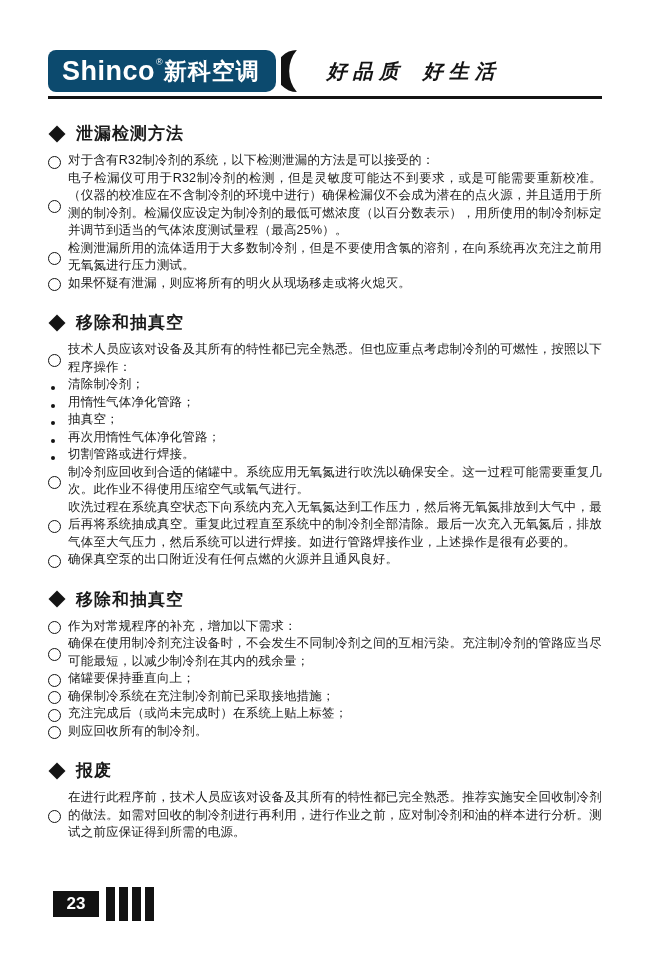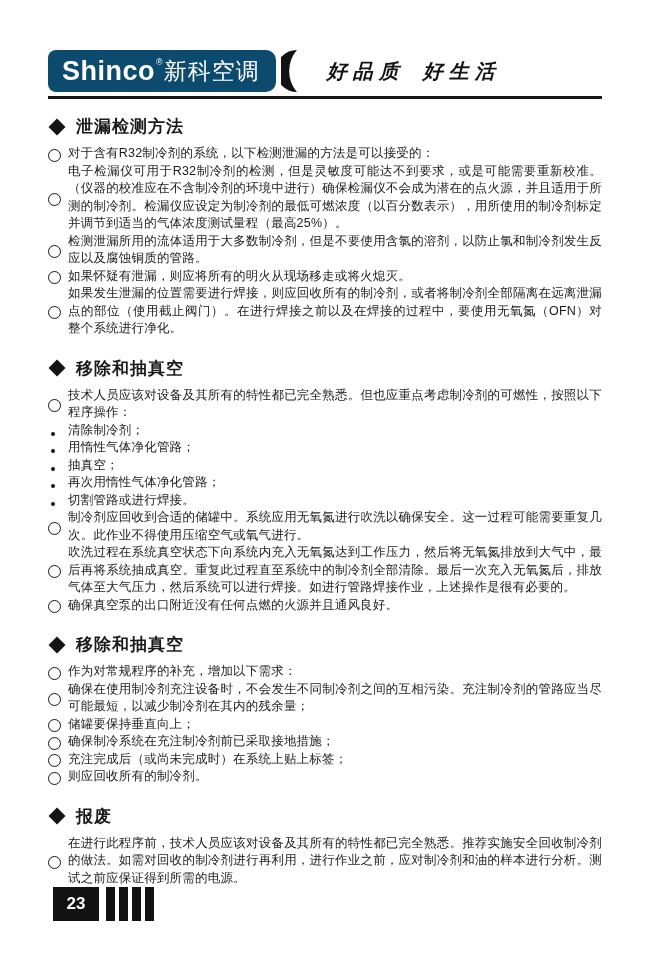--- a/index.html
+++ b/index.html
@@ -17,33 +17,33 @@
   .brand-row { display:flex; align-items:center; height:42px; }
   .brand-banner {
     background:#0c4a6e; color:#ffffff;
     height:42px; padding:0 16px 0 14px;
     border-radius:8px 10px 10px 8px;
     display:flex; align-items:center;
     white-space:nowrap;
   }
   .brand-en { font-size:27px; font-weight:bold; letter-spacing:0.5px; }
   .brand-reg { font-size:9px; vertical-align:top; position:relative; top:-9px; margin:0 1px 0 1px; }
-  .brand-cn { font-size:23px; font-weight:normal; letter-spacing:1px; }
+  .brand-cn { font-size:23px; font-weight:bold; letter-spacing:1px; }
   .crescent { margin-left:5px; height:42px; display:block; }
   .slogan {
     margin-left:20px;
     font-family:Liberation Mono, monospace;
     font-style:italic; font-weight:bold;
     font-size:20px; letter-spacing:6px; color:#141414;
     white-space:nowrap;
   }
   .header-rule { height:3px; background:#141414; margin-top:4px; }
 
   
-  .content { margin-top:16px; }
+  .content { margin-top:23px; }
   .doc-section { margin-top:19px; }
   .doc-section:first-child { margin-top:8px; }
   .sec-head { display:flex; align-items:center; margin-bottom:7px; }
   .diamond {
     width:12px; height:12px; background:#141414;
     transform:rotate(45deg);
     margin:0 13px 0 3px; flex:0 0 auto;
   }
   .sec-title { font-size:17px; font-weight:bold; letter-spacing:1px; }
 
@@ -61,21 +61,21 @@
     margin:7px 0 0 3px;
   }
   .item-text {
     flex:1; font-size:12.5px; line-height:17.5px;
     text-align:justify; letter-spacing:0.2px;
   }
 
   
   .footer { position:absolute; left:53px; top:887px; display:flex; align-items:center; }
   .page-box {
-    width:46px; height:34px; background:#121212;
+    width:46px; height:26px; background:#121212;
     color:#ffffff; font-size:17px; font-weight:bold;
     display:flex; align-items:center; justify-content:center;
   }
   .bars { display:flex; margin-left:7px; }
   .bar { width:9px; height:34px; background:#121212; margin-right:4px; }
 </style>
 </head>
 <body>
 
 <div class="page">
@@ -102,29 +102,25 @@
         <div class="item">
           <span class="marker circle"></span>
           <span class="item-text">对于含有R32制冷剂的系统，以下检测泄漏的方法是可以接受的：</span>
         </div>
         <div class="item">
           <span class="marker circle"></span>
           <span class="item-text">电子检漏仪可用于R32制冷剂的检测，但是灵敏度可能达不到要求，或是可能需要重新校准。（仪器的校准应在不含制冷剂的环境中进行）确保检漏仪不会成为潜在的点火源，并且适用于所测的制冷剂。检漏仪应设定为制冷剂的最低可燃浓度（以百分数表示），用所使用的制冷剂标定并调节到适当的气体浓度测试量程（最高25%）。</span>
         </div>
         <div class="item">
           <span class="marker circle"></span>
-          <span class="item-text">检测泄漏所用的流体适用于大多数制冷剂，但是不要使用含氯的溶剂，以防止氯和制冷剂发生反应以及腐蚀铜质的管路。</span>
+          <span class="item-text">检测泄漏所用的流体适用于大多数制冷剂，但是不要使用含氯的溶剂，在向系统再次充注之前用无氧氮进行压力测试。</span>
         </div>
         <div class="item">
           <span class="marker circle"></span>
           <span class="item-text">如果怀疑有泄漏，则应将所有的明火从现场移走或将火熄灭。</span>
-        </div>
-        <div class="item">
-          <span class="marker circle"></span>
-          <span class="item-text">如果发生泄漏的位置需要进行焊接，则应回收所有的制冷剂，或者将制冷剂全部隔离在远离泄漏点的部位（使用截止阀门）。在进行焊接之前以及在焊接的过程中，要使用无氧氮（OFN）对整个系统进行净化。</span>
         </div>
       </section>
       <section class="doc-section">
         <div class="sec-head">
           <span class="diamond"></span>
           <span class="sec-title">移除和抽真空</span>
         </div>
         <div class="item">
           <span class="marker circle"></span>
           <span class="item-text">技术人员应该对设备及其所有的特性都已完全熟悉。但也应重点考虑制冷剂的可燃性，按照以下程序操作：</span>

